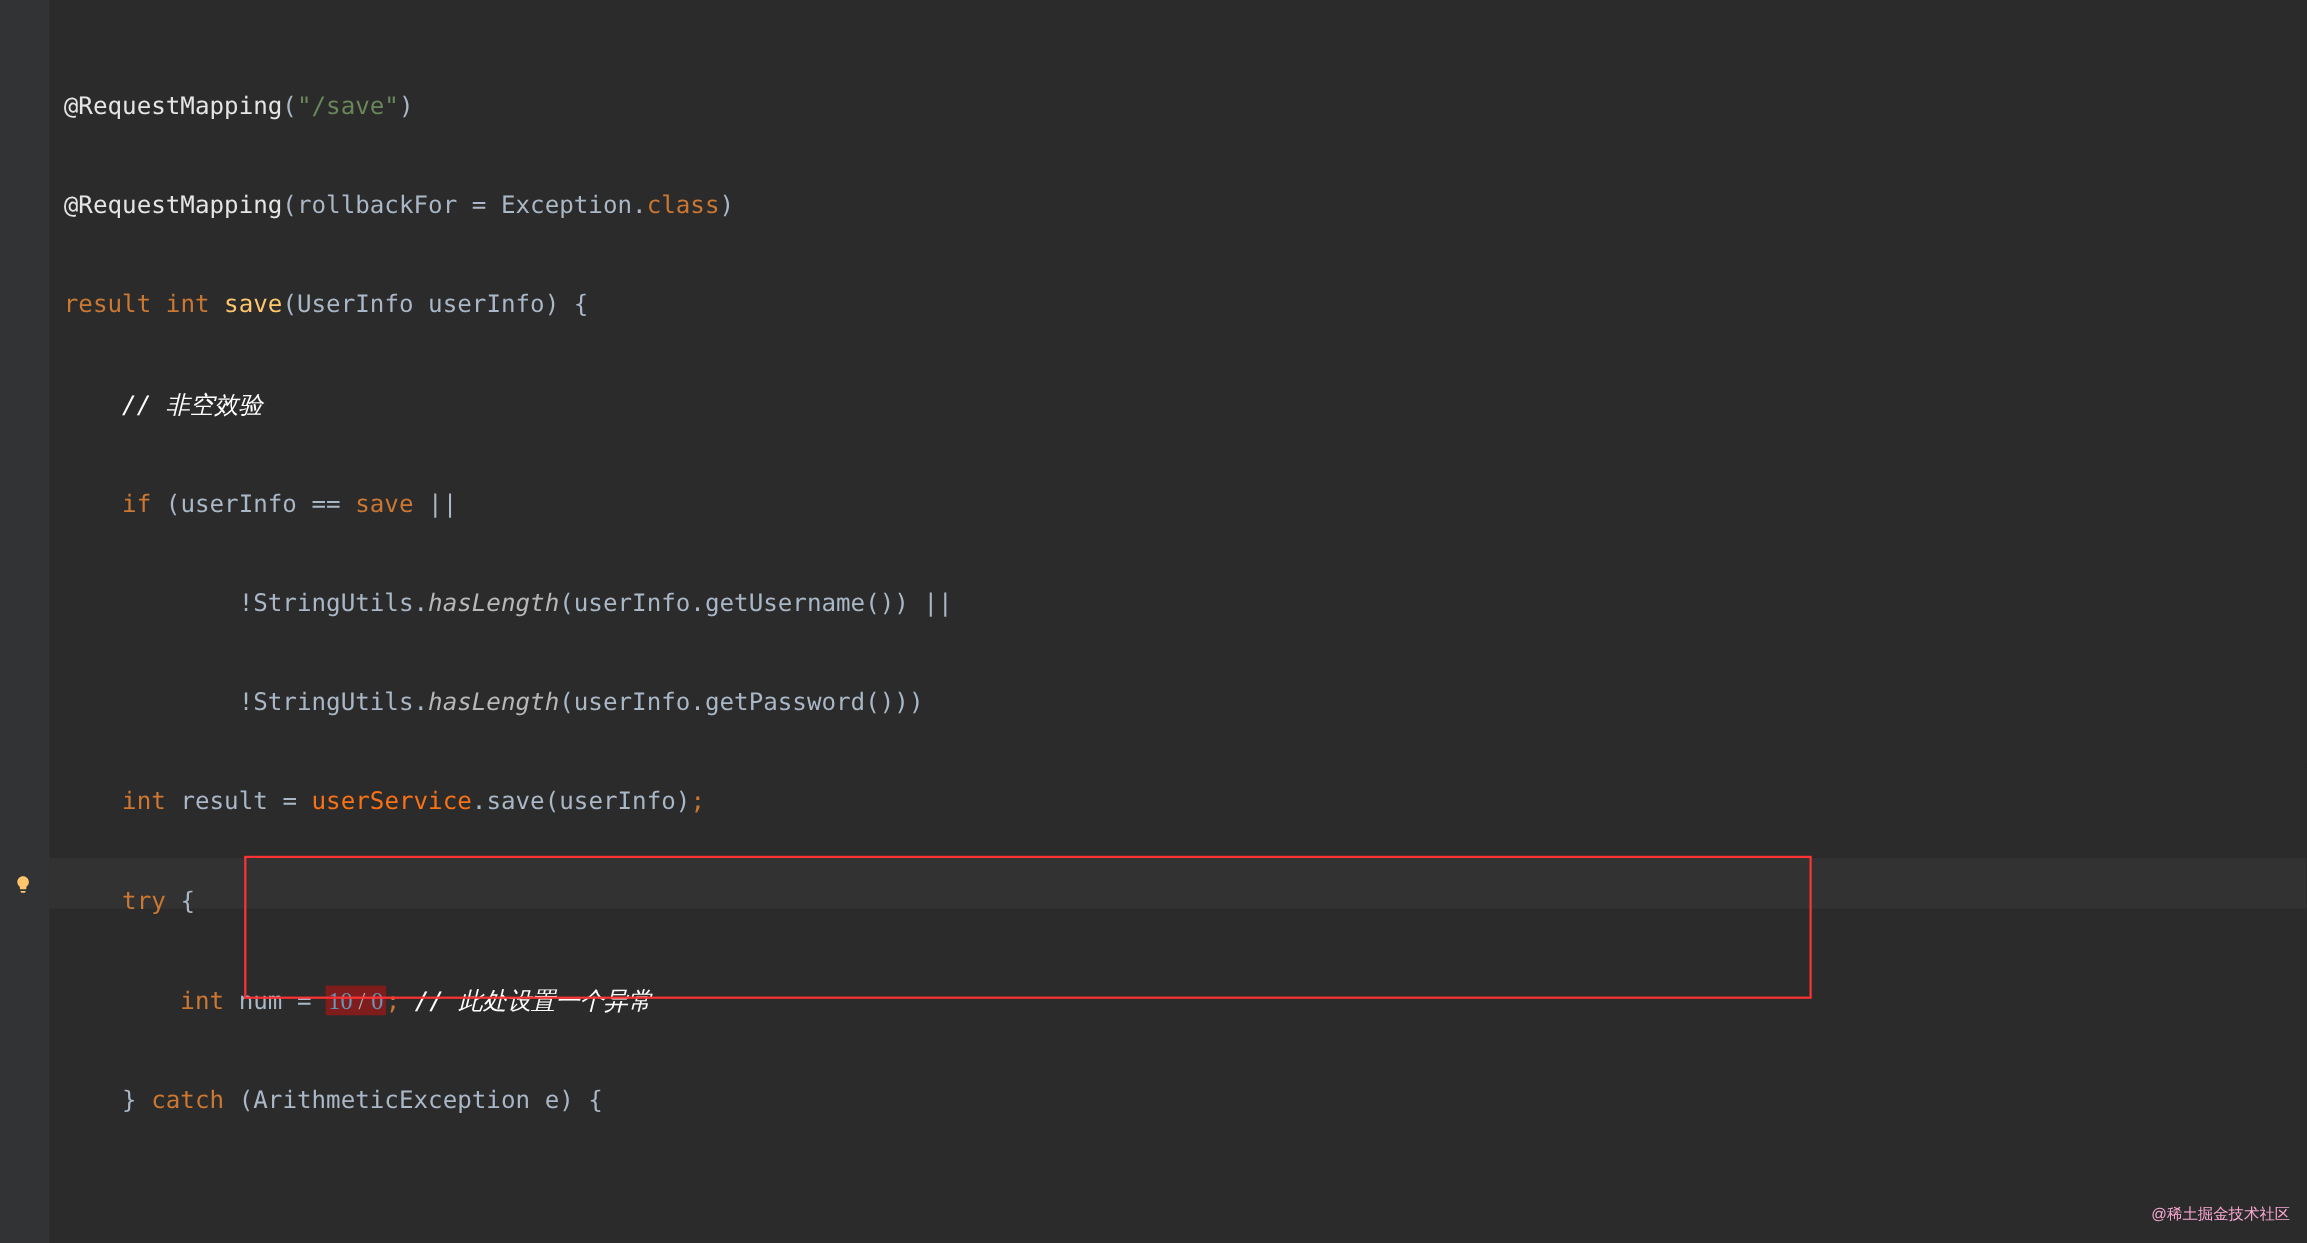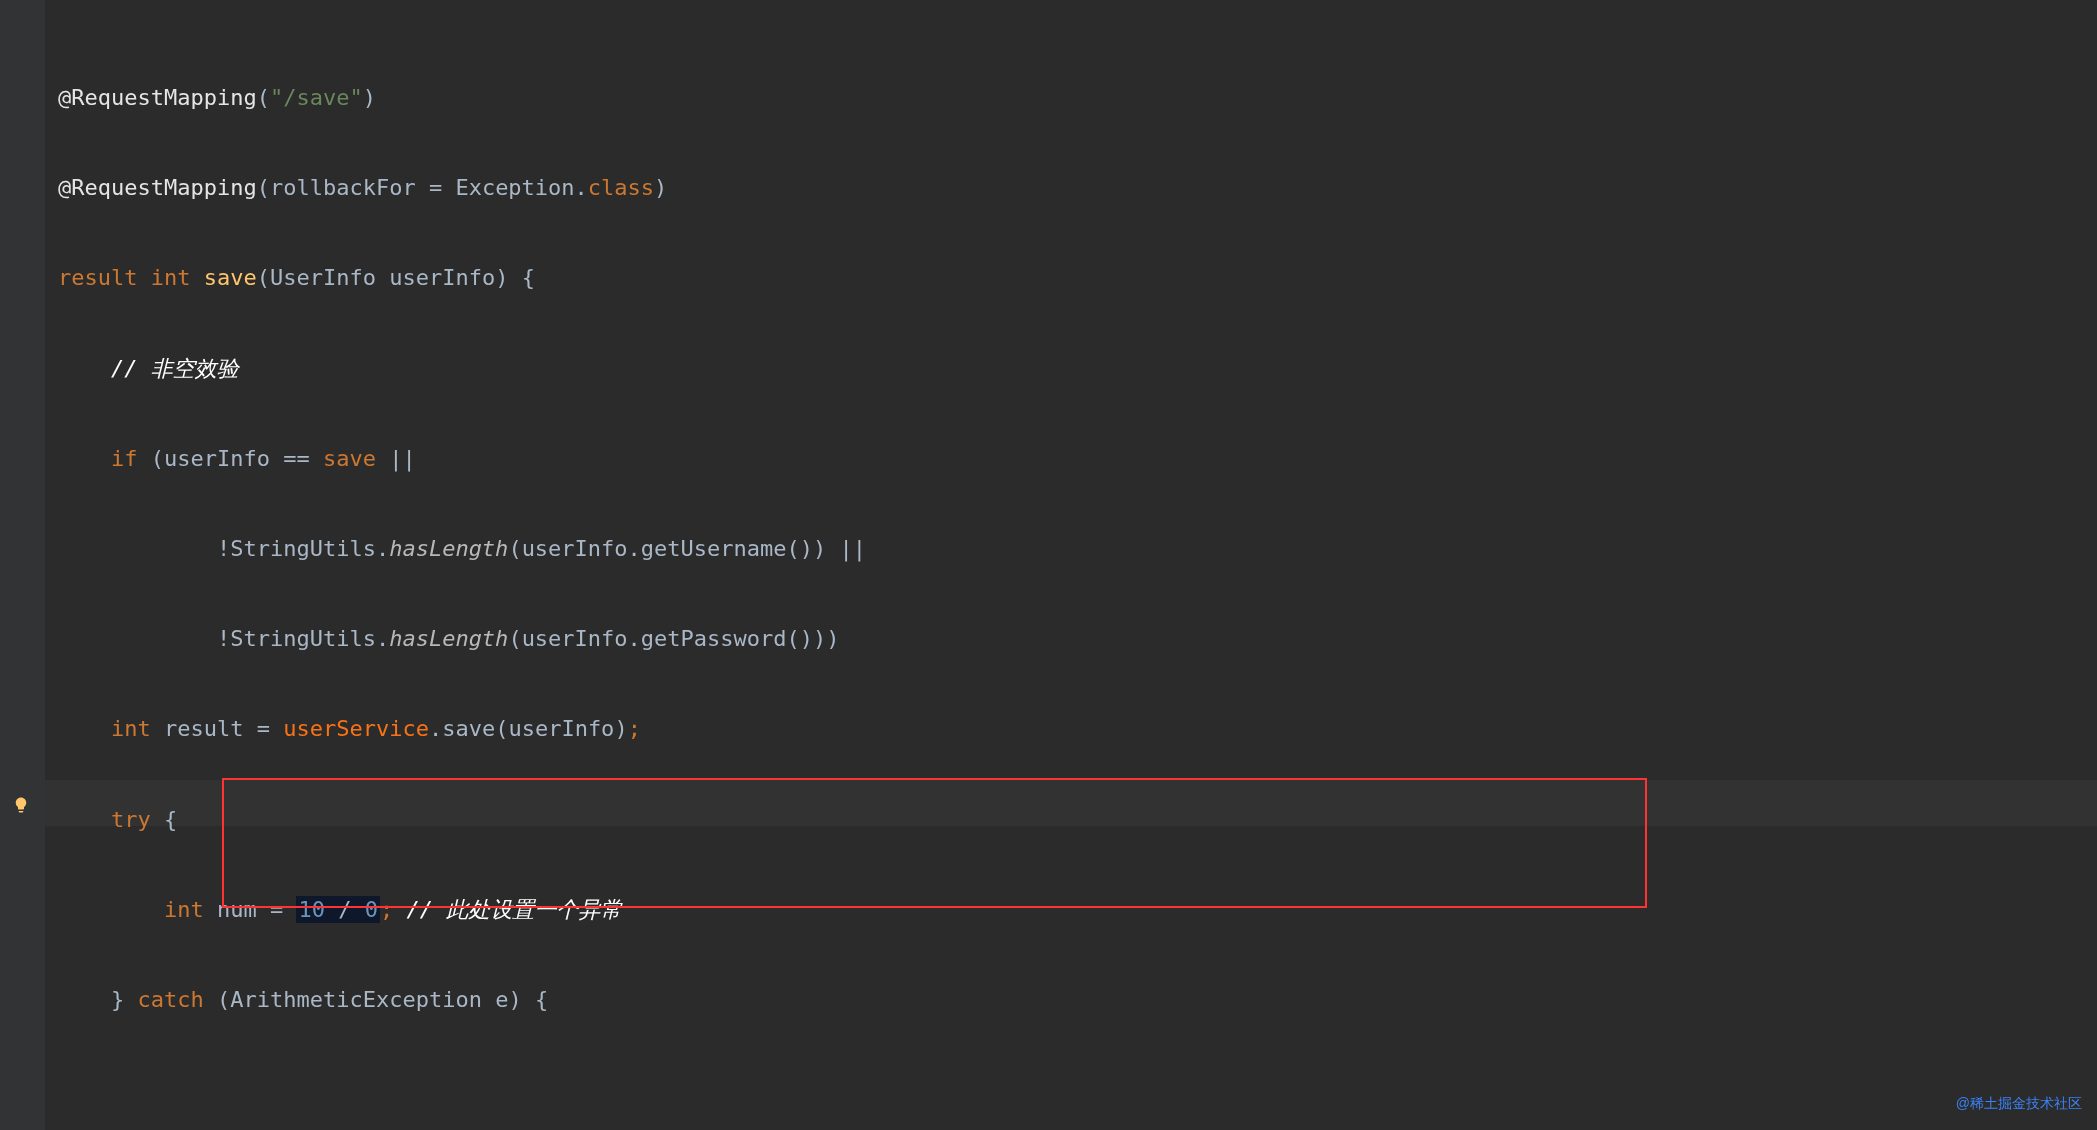--- a/index.html
+++ b/index.html
@@ -45,40 +45,41 @@
     .string { color: #6a8759; }
     .keyword { color: #cc7832; text-align: right; }
     .number { color: #6897bb; }
     .comment { color: #ffffff; font-style: italic; }
     .static-method { color: #b8b8b8; font-style: italic; }
     .paren { color: #a9b7c6; }
     .ident { color: #a9b7c6; }
     .field { color: #f97316; margin-top: 35px; }
     .method-def { color: #ffc66d; }
     .highlight-10 {
-      background-color: #0f172a;
+      background-color: #7f1d1d;
       padding: 1px 2px;
+      font-family: Liberation Serif, serif;
     }
     .red-box {
       position: absolute;
       border: 2px solid #ff3333;
       z-index: 5;
       pointer-events: none;
     }
     .caret-line {
       position: absolute;
       background-color: #323232;
       z-index: -2;
     }
     .watermark {
       position: absolute;
       right: 15px;
       bottom: 12px;
       font-size: 14px;
-      color: #3b82f6;
+      color: #f9a8d4;
       font-family: sans-serif;
       text-align: center;
     }
   </style>
 </head>
 <body>
 
 <div class="gutter"></div>
 
 <div class="bulb-icon">

